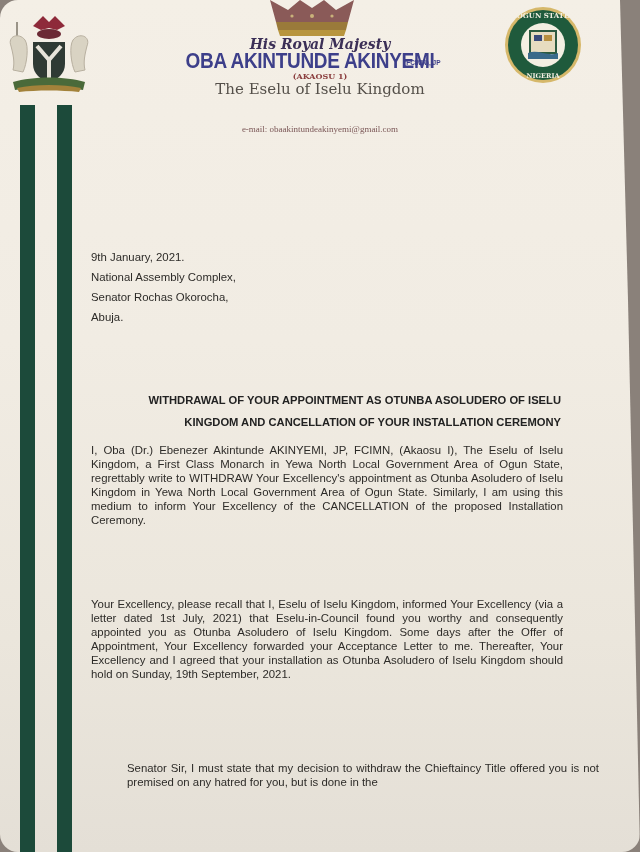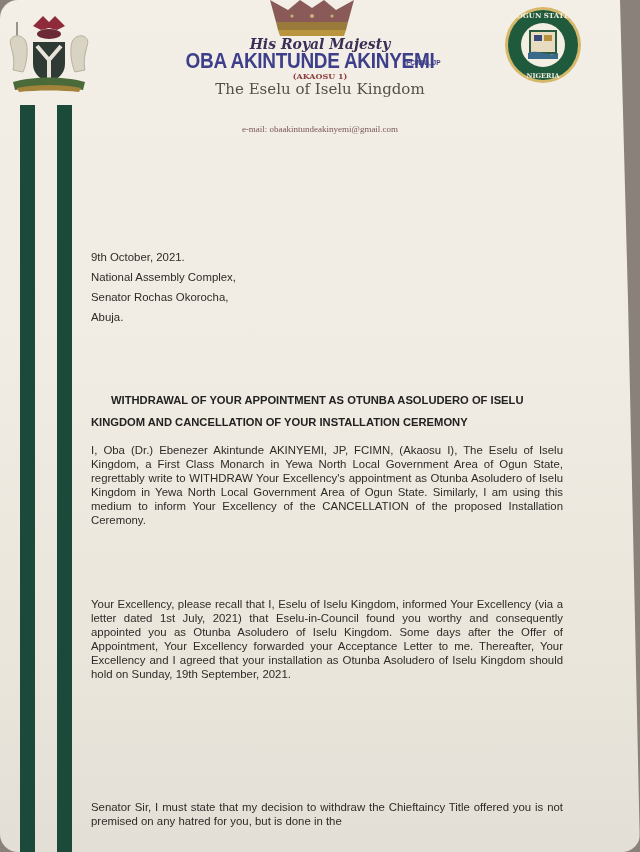--- a/index.html
+++ b/index.html
@@ -47,26 +47,26 @@
 
   .body {
     position: absolute; left: 91px; width: 472px; color: #2d2b28;
     font-family: "Liberation Sans", sans-serif; font-size: 11.4px;
   }
   .addr { top: 247px; line-height: 20px; }
   .addr div { white-space: nowrap; }
   .salute { top: 368px; }
   .subject {
     position: absolute; left: 91px; top: 389px; width: 470px; font-family: "Liberation Sans", sans-serif;
-    font-weight: bold; font-size: 11.2px; line-height: 22px; color: #222; text-indent: 20px;
+    font-weight: bold; font-size: 11.2px; line-height: 22px; color: #222; text-indent: 20px; text-align: right;
   }
   .para { line-height: 14px; text-align: justify; }
   .p1 { top: 443px; }
   .p2 { top: 597px; }
-  .p3 { top: 800px; }
+  .p3 { top: 761px; margin-left: 36px; }
 </style>
 </head>
 <body>
 
 <div class="paper">
 
   <svg class="arms" viewBox="0 0 92 92">
     <line x1="14" y1="14" x2="14" y2="50" stroke="#9a9488" stroke-width="2"></line>
     <path d="M30 18 L40 8 L46 14 L52 8 L62 18 L54 22 L46 20 L38 22 Z" fill="#8e2a3a"></path>
     <ellipse cx="46" cy="26" rx="12" ry="5" fill="#6b2a35"></ellipse>
@@ -103,21 +103,21 @@
   <div class="stripe s2"></div>
 
   <div class="hdr hrm">His Royal Majesty</div>
   <div class="hdr oba">OBA AKINTUNDE AKINYEMI</div>
   <div class="fcimn">(FCIMN), JP</div>
   <div class="hdr akaosu">(AKAOSU 1)</div>
   <div class="hdr eselu">The Eselu of Iselu Kingdom</div>
   <div class="hdr email">e-mail: obaakintundeakinyemi@gmail.com</div>
 
   <div class="body addr">
-    <div>9th October, 2021.</div>
+    <div>9th January, 2021.</div>
     <div>National Assembly Complex,</div>
     <div>Senator Rochas Okorocha,</div>
     <div>Abuja.</div>
   </div>
 
 
   <div class="subject">WITHDRAWAL OF YOUR APPOINTMENT AS OTUNBA ASOLUDERO OF ISELU KINGDOM AND CANCELLATION OF YOUR INSTALLATION CEREMONY</div>
 
   <div class="body para p1">I, Oba (Dr.) Ebenezer Akintunde AKINYEMI, JP, FCIMN, (Akaosu I), The Eselu of Iselu Kingdom, a First Class Monarch in Yewa North Local Government Area of Ogun State, regrettably write to WITHDRAW Your Excellency's appointment as Otunba Asoludero of Iselu Kingdom in Yewa North Local Government Area of Ogun State. Similarly, I am using this medium to inform Your Excellency of the CANCELLATION of the proposed Installation Ceremony.</div>
   <div class="body para p2">Your Excellency, please recall that I, Eselu of Iselu Kingdom, informed Your Excellency (via a letter dated 1st July, 2021) that Eselu-in-Council found you worthy and consequently appointed you as Otunba Asoludero of Iselu Kingdom. Some days after the Offer of Appointment, Your Excellency forwarded your Acceptance Letter to me. Thereafter, Your Excellency and I agreed that your installation as Otunba Asoludero of Iselu Kingdom should hold on Sunday, 19th September, 2021.</div>

